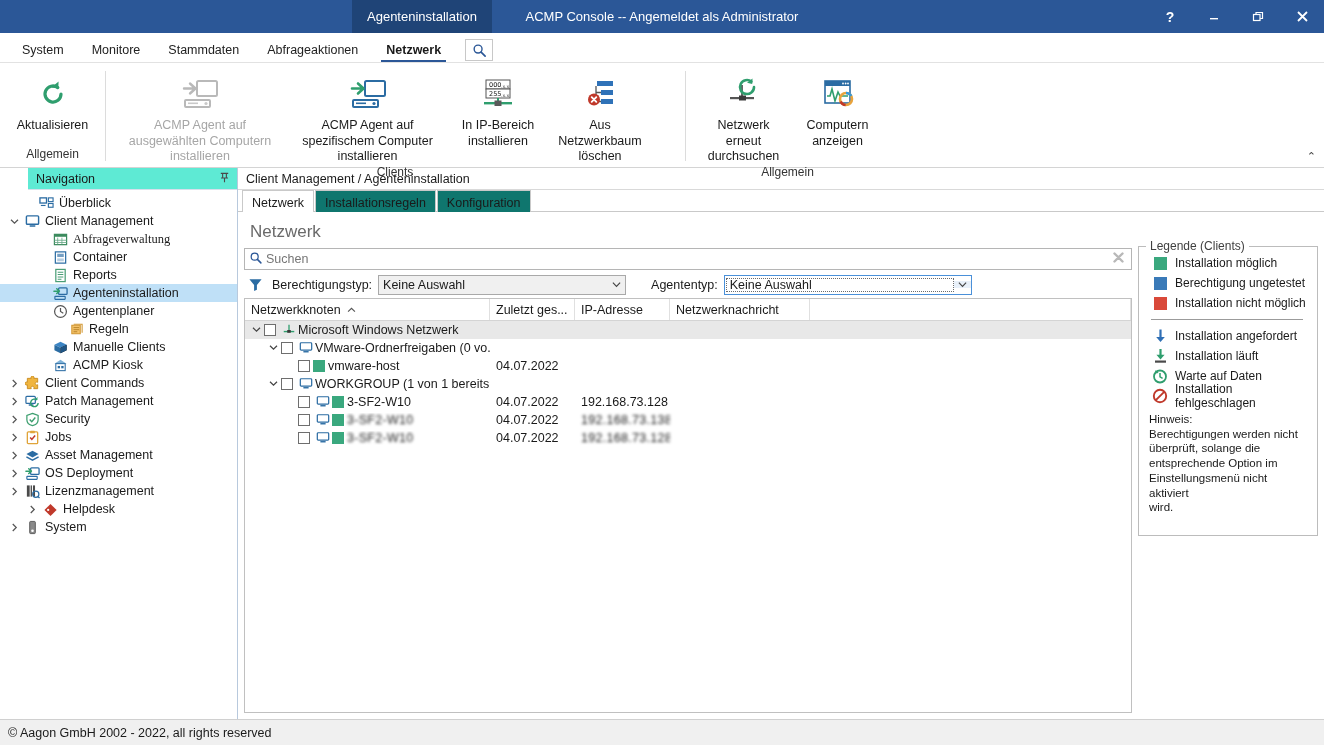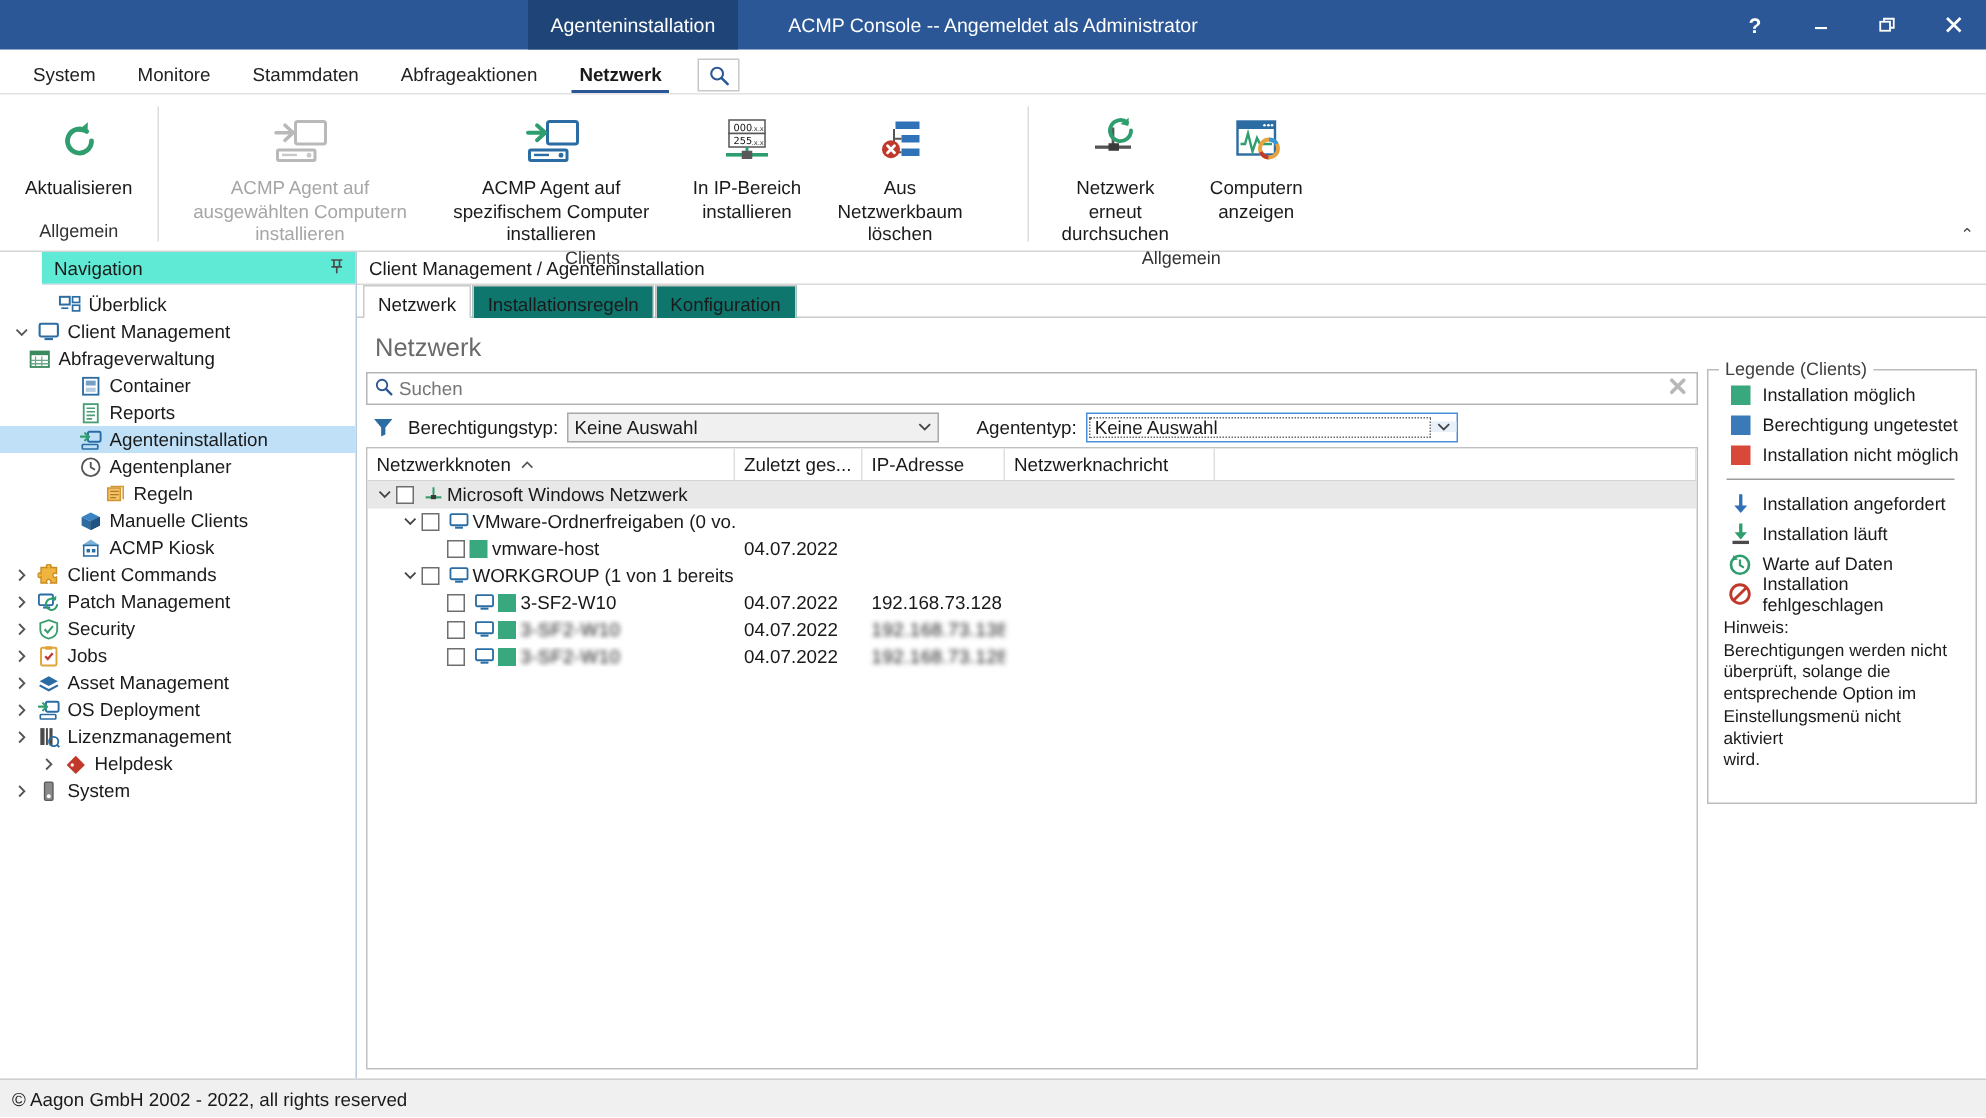--- a/index.html
+++ b/index.html
@@ -394,21 +394,21 @@
               </svg>
             </span>
             <span class="nav-ico">
               <svg width="15" height="15" viewBox="0 0 16 16">
                 <rect x="1.5" y="2" width="13" height="9" rx="1" fill="none" stroke="#2b6ca3" stroke-width="1.5"></rect>
                 <rect x="5" y="12" width="6" height="1.6" fill="#2b6ca3"></rect>
               </svg>
             </span>
             <span class="nav-lbl">Client Management</span>
           </div>
-          <div class="nav-item" style="">
+          <div class="nav-item" style="padding-left: 34px; font-family: Liberation Serif, serif;">
             <span class="nav-exp"></span>
             <span class="nav-ico">
               <svg width="15" height="15" viewBox="0 0 16 16">
                 <rect x="1.5" y="2.5" width="13" height="11" fill="#fff" stroke="#3b8a5d" stroke-width="1.3"></rect>
                 <rect x="1.5" y="2.5" width="13" height="2.6" fill="#3b8a5d"></rect>
                 <path d="M5 6v7 M9.5 6v7 M1.5 8.8h13 M1.5 11.2h13" stroke="#6aa888" stroke-width="0.9"></path>
               </svg>
             </span>
             <span class="nav-lbl">Abfrageverwaltung</span>
           </div>

